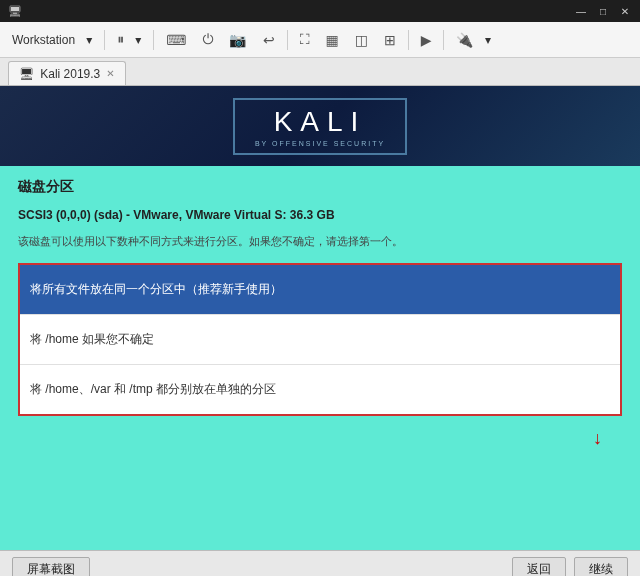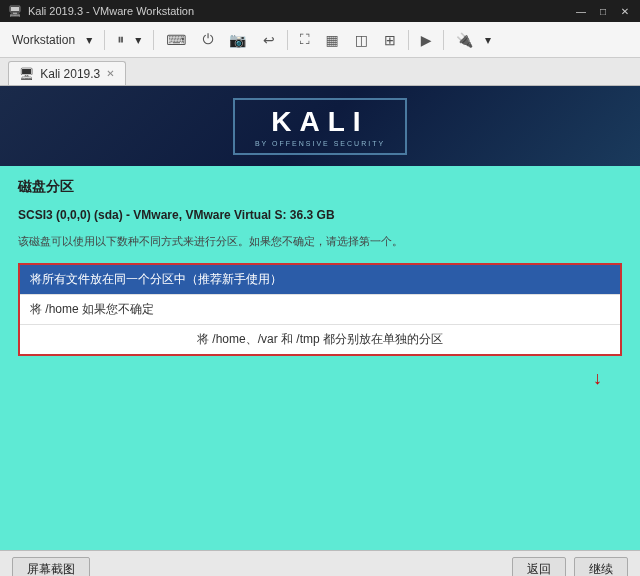--- a/index.html
+++ b/index.html
@@ -125,21 +125,21 @@
     }
     .kali-logo-box {
       border: 2px solid #4a7aa0;
       padding: 6px 20px;
       display: flex;
       flex-direction: column;
       align-items: center;
     }
     .kali-logo-text {
       font-size: 28px;
-      font-weight: bold;
+      font-weight: normal;
       letter-spacing: 8px;
       color: #ffffff;
       font-family: Arial, sans-serif;
     }
     .kali-sub-text {
       font-size: 7px;
       color: #8ab4cc;
       letter-spacing: 2px;
       margin-top: 2px;
     }
@@ -181,27 +181,27 @@
       font-weight: bold;
       margin-bottom: 4px;
     }
 
     
     .options-container {
       border: 2px solid #cc3333;
       background: #fff;
     }
     .option-item {
-      padding: 6px 10px;
+      padding: 16px 10px;
       font-size: 12px;
       color: #333;
       cursor: pointer;
       border-bottom: 1px solid #e0e0e0;
     }
-    .option-item:last-child { border-bottom: none; text-align: center; }
+    .option-item:last-child { border-bottom: none; }
     .option-item.selected {
       background: #2b5ca8;
       color: #fff;
     }
 
     
     .scroll-arrow {
       display: flex;
       justify-content: flex-end;
       padding-right: 20px;
@@ -239,21 +239,20 @@
     .bottom-btn.primary {
       background: #e0e0e0;
     }
   </style>
 </head>
 <body>
 
 <div class="title-bar">
   <div class="title-bar-left">
     <span>🖥</span>
-    <span>Kali 2019.3 - VMware Workstation</span>
   </div>
   <div class="title-bar-right">
     <div class="win-btn">—</div>
     <div class="win-btn">□</div>
     <div class="win-btn">✕</div>
   </div>
 </div>
 
 <div class="toolbar">
   <button class="toolbar-btn">

